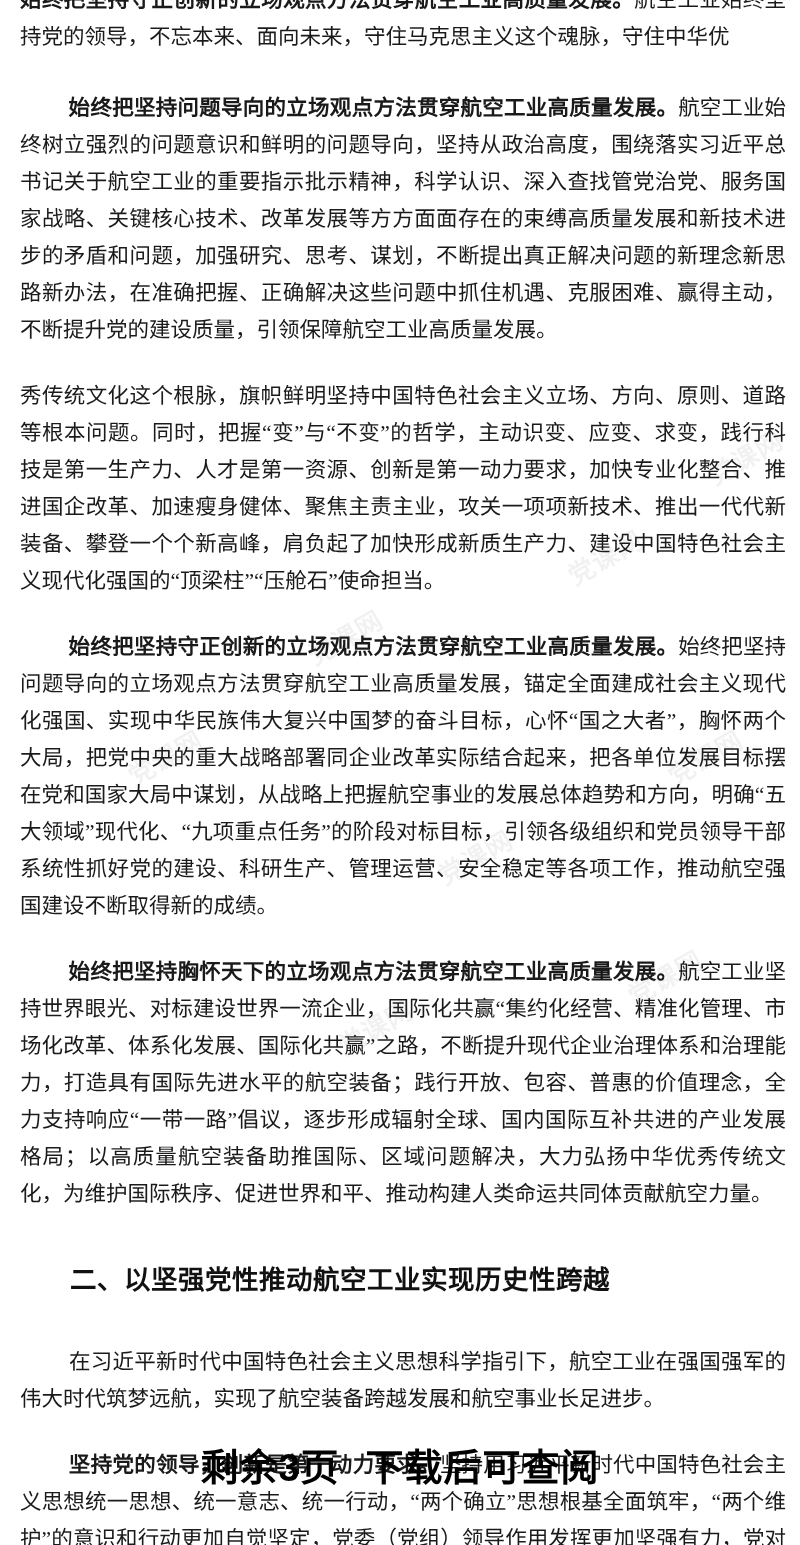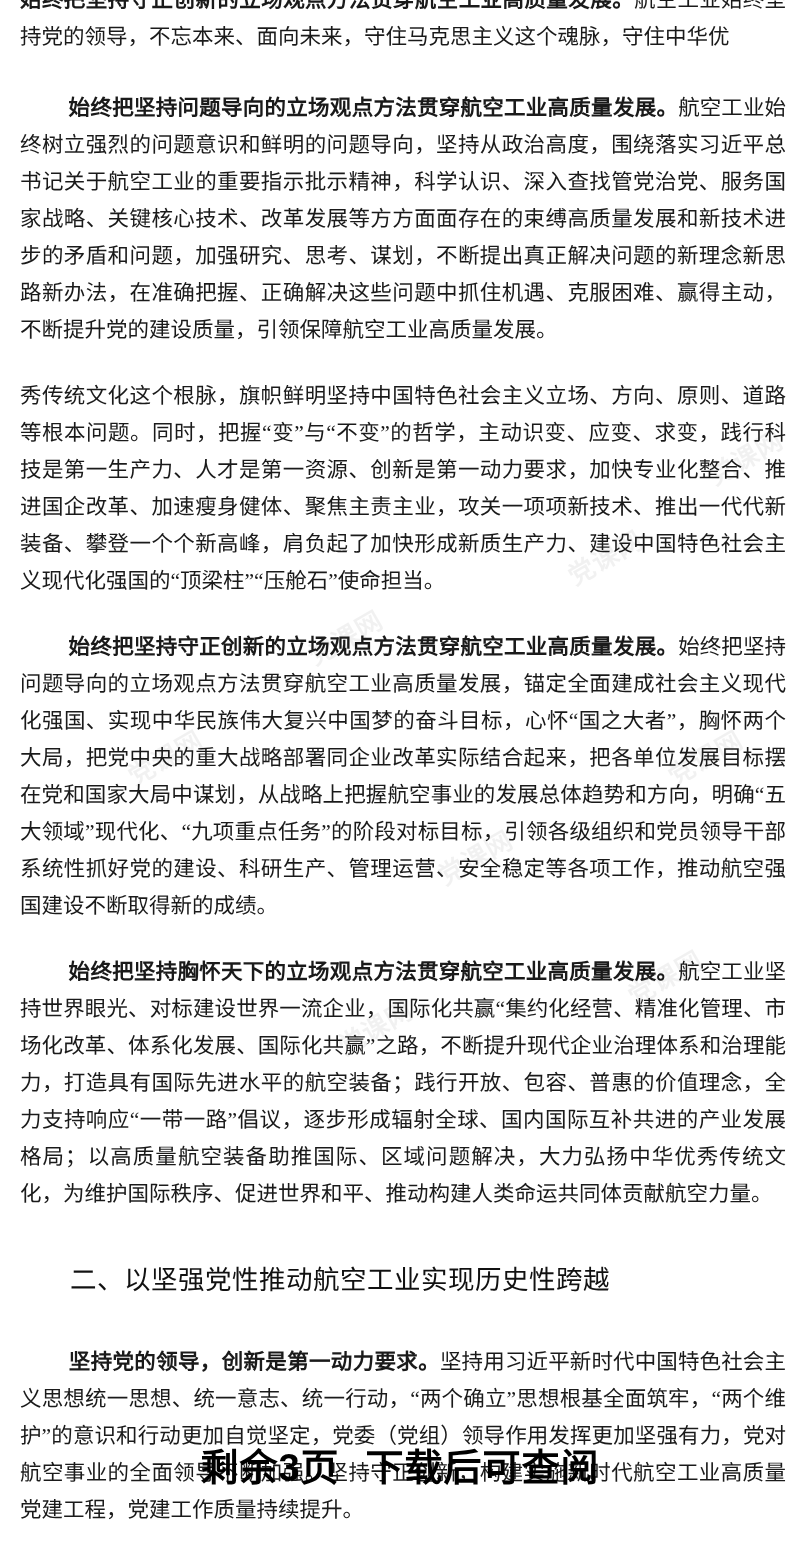--- a/index.html
+++ b/index.html
@@ -73,21 +73,21 @@
   }
 
   
   .clip-top {
     margin-top: -18px;
     margin-bottom: 34px;
   }
 
   .section-heading {
     font-family: "Liberation Sans", "DejaVu Sans", sans-serif;
-    font-weight: 400;
+    font-weight: 700;
     font-size: 26.5px;
     line-height: 40px;
     margin: 0 0 44px 0;
     padding-left: 50px;
     letter-spacing: 0.5px;
     color: #111111;
   }
 
   .spacer-before-heading { height: 18px; }
 
@@ -143,20 +143,23 @@
     </p>
 
     <p class="para indent2">
       <span class="lead">始终把坚持胸怀天下的立场观点方法贯穿航空工业高质量发展。</span><span>航空工业坚持世界眼光、对标建设世界一流企业，国际化共赢“集约化经营、精准化管理、市场化改革、体系化发展、国际化共赢”之路，不断提升现代企业治理体系和治理能力，打造具有国际先进水平的航空装备；践行开放、包容、普惠的价值理念，全力支持响应“一带一路”倡议，逐步形成辐射全球、国内国际互补共进的产业发展格局；以高质量航空装备助推国际、区域问题解决，大力弘扬中华优秀传统文化，为维护国际秩序、促进世界和平、推动构建人类命运共同体贡献航空力量。</span>
     </p>
 
     <div class="spacer-before-heading"></div>
 
     <h2 class="section-heading">二、以坚强党性推动航空工业实现历史性跨越</h2>
 
+    <p class="para indent2">
+      <span>在习近平新时代中国特色社会主义思想科学指引下，航空工业在强国强军的伟大时代筑梦远航，实现了航空装备跨越发展和航空事业长足进步。</span>
+    </p>
 
     <p class="para indent2">
       <span class="lead">坚持党的领导，创新是第一动力要求。</span><span>坚持用习近平新时代中国特色社会主义思想统一思想、统一意志、统一行动，“两个确立”思想根基全面筑牢，“两个维护”的意识和行动更加自觉坚定，党委（党组）领导作用发挥更加坚强有力，党对航空事业的全面领导不断加强。坚持守正创新，构建实施新时代航空工业高质量党建工程，党建工作质量持续提升。</span>
     </p>
 
   </div>
 
   <div class="footer-teaser">
     <span>剩余3页</span><span class="gap"></span><span>下载后可查阅</span>
   </div>

